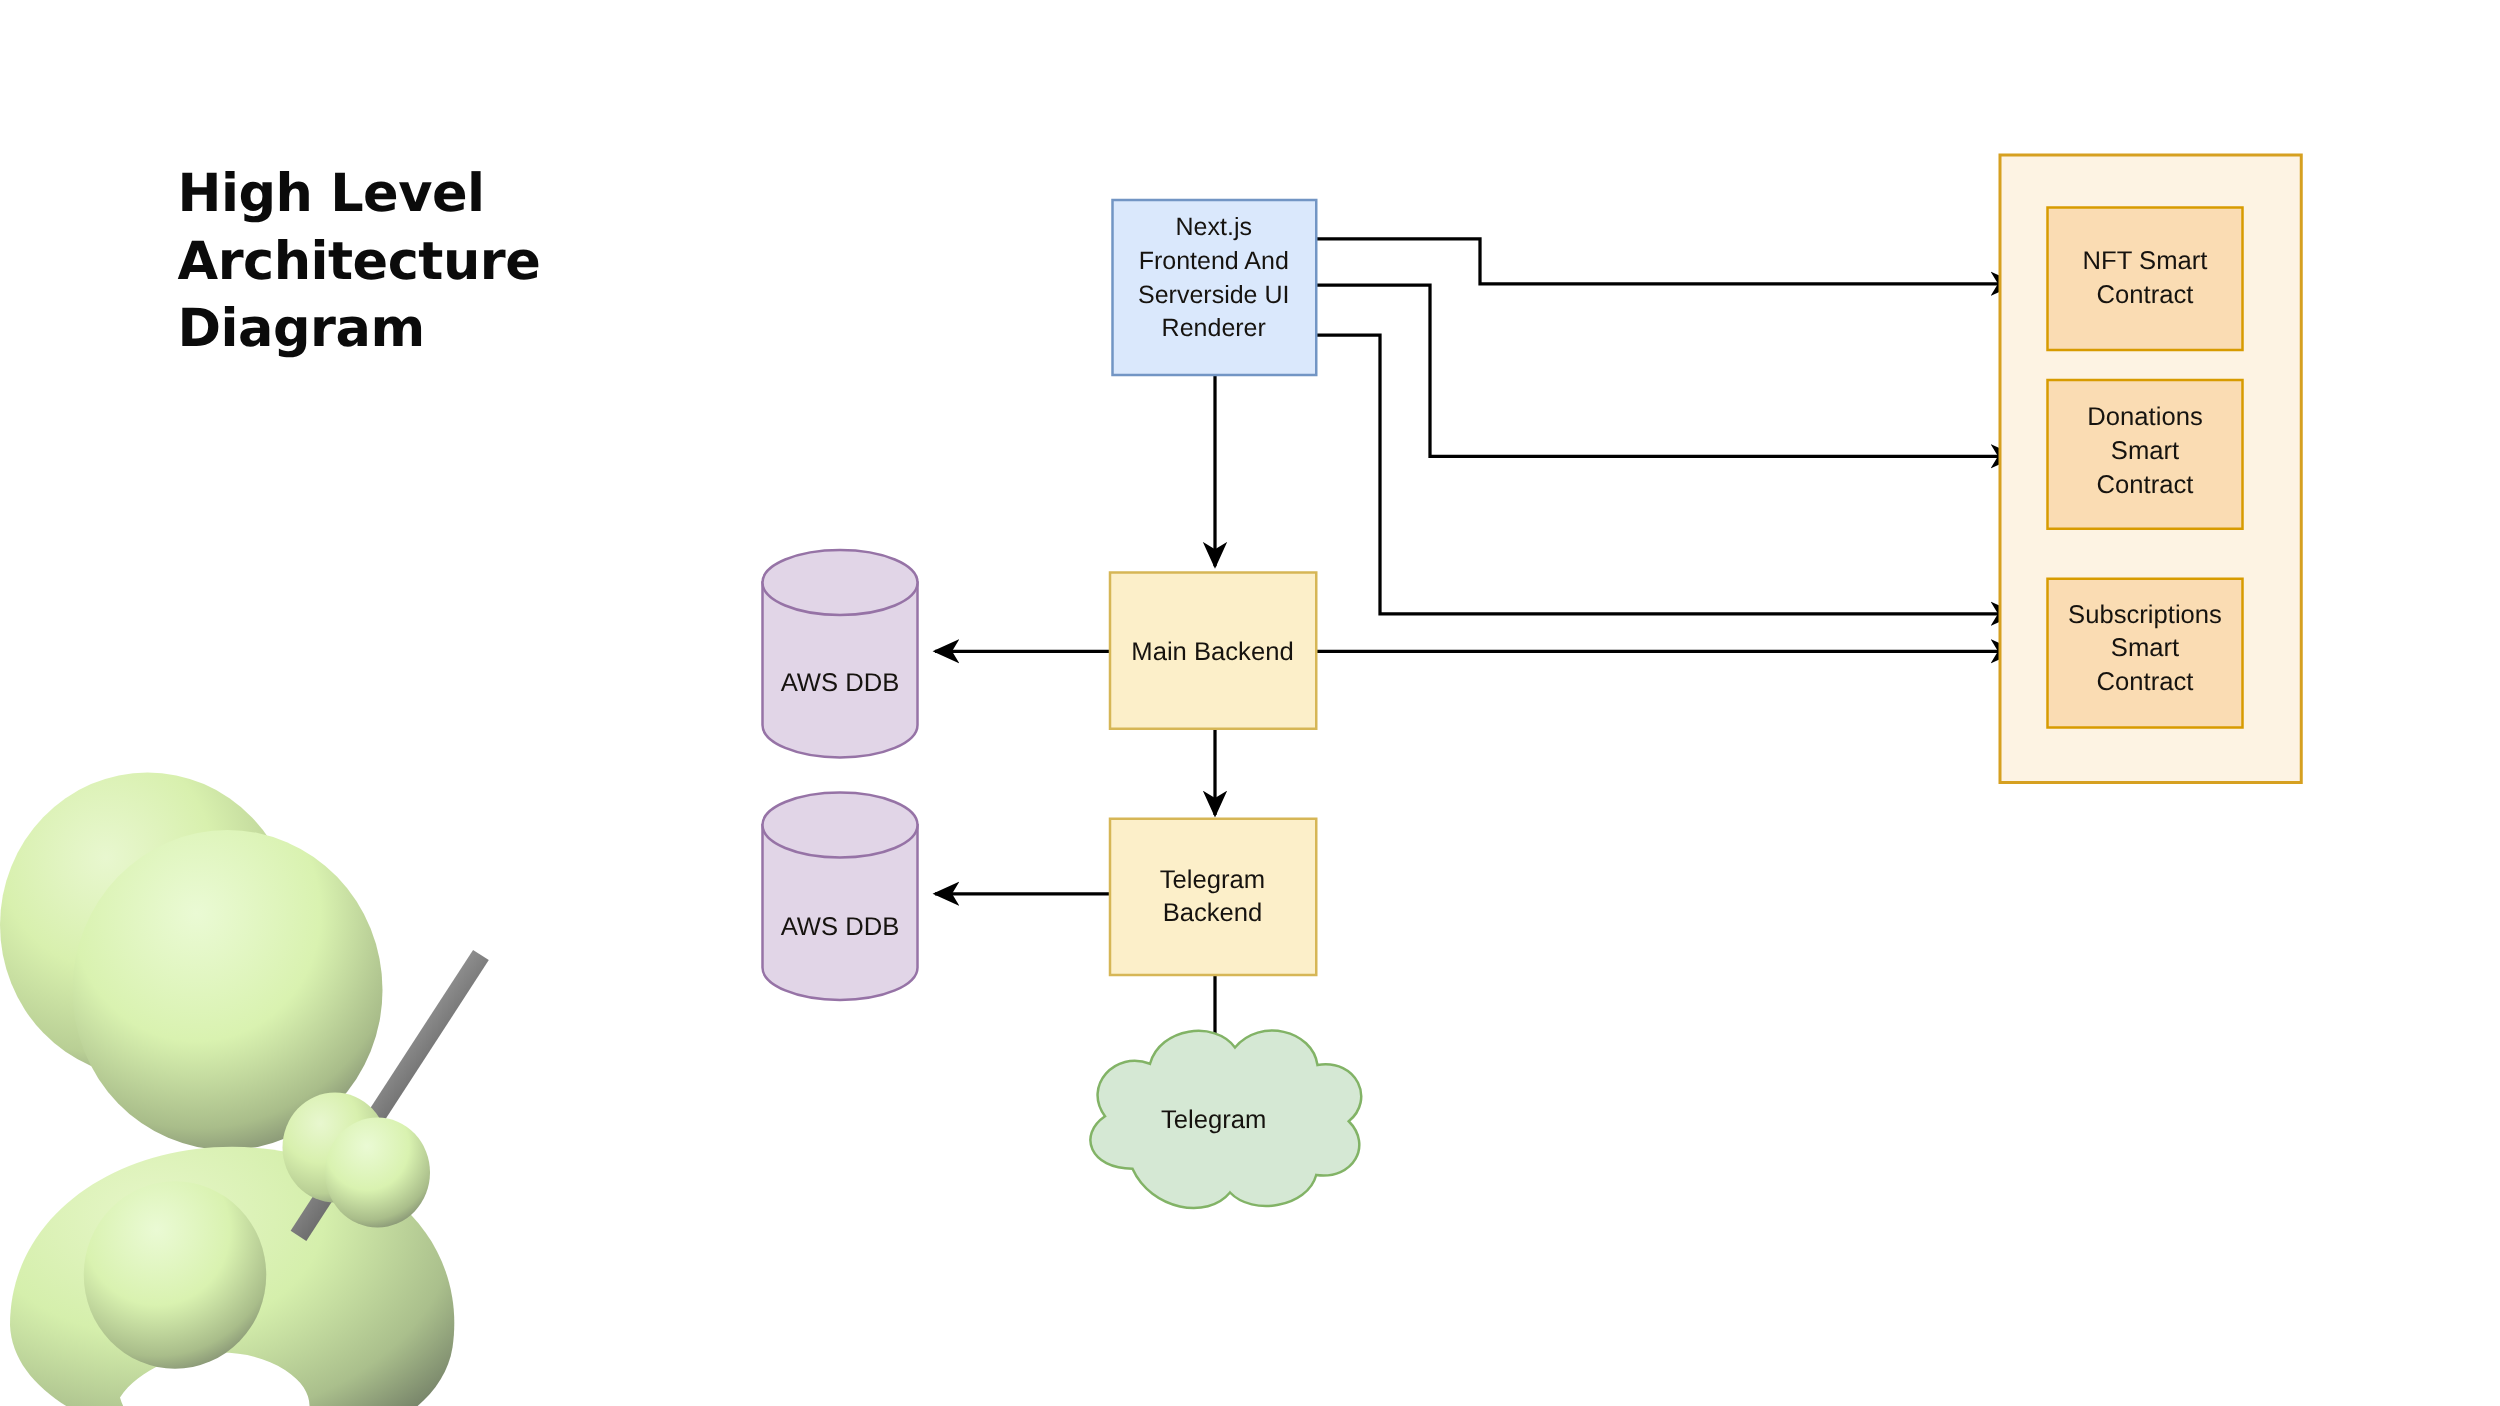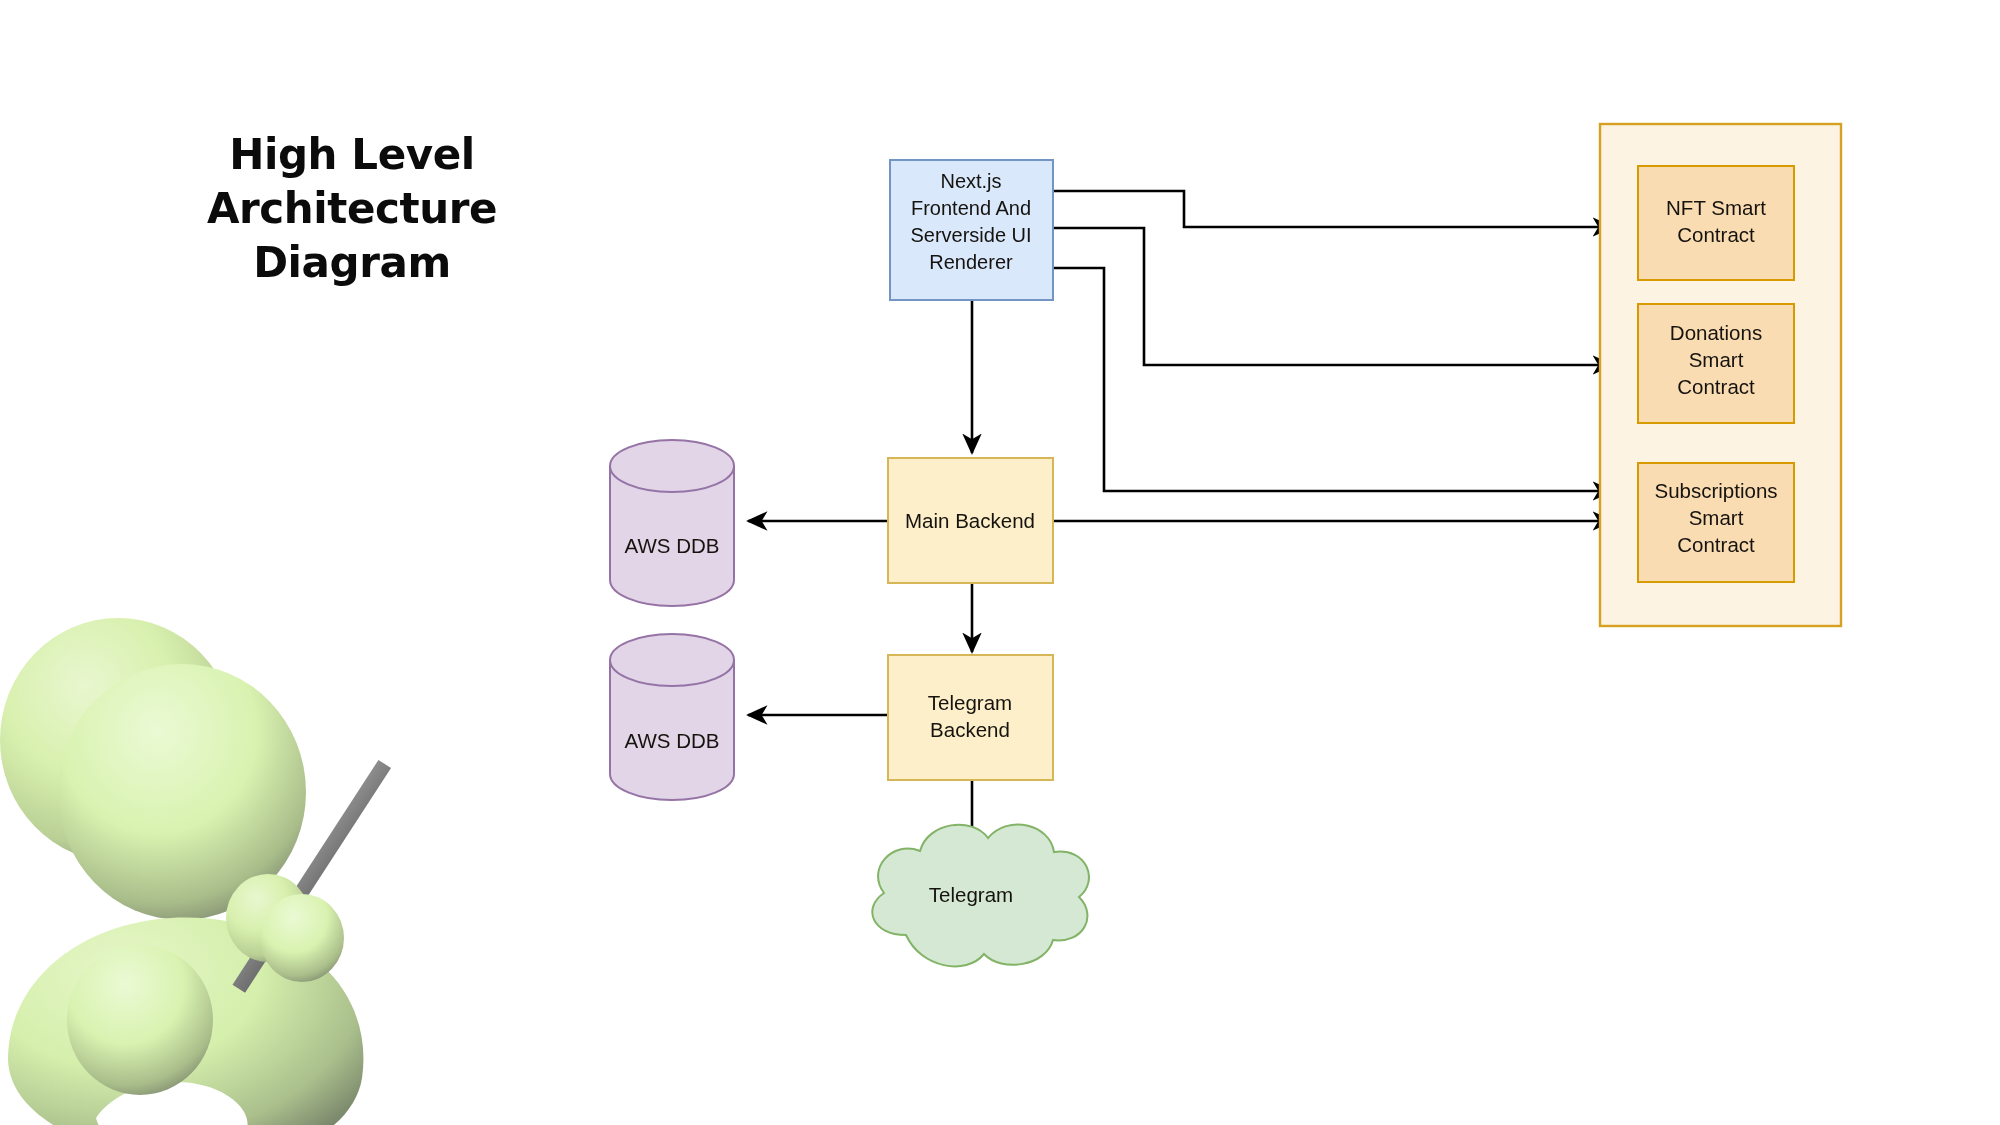--- a/index.html
+++ b/index.html
@@ -25,21 +25,20 @@
     left: 142px;
     top: 128px;
     width: 420px;
     font-family: "DejaVu Sans", sans-serif;
     font-weight: bold;
     font-size: 42px;
     line-height: 1.28;
     letter-spacing: -0.4px;
     color: #0b0b0b;
     white-space: pre-line;
-    text-align: center;
   }
   .node-label {
     font-family: "Liberation Sans", sans-serif;
     font-size: 20.5px;
     fill: #16130f;
   }
   .node-label-sm {
     font-family: "Liberation Sans", sans-serif;
     font-size: 20px;
     fill: #16130f;

